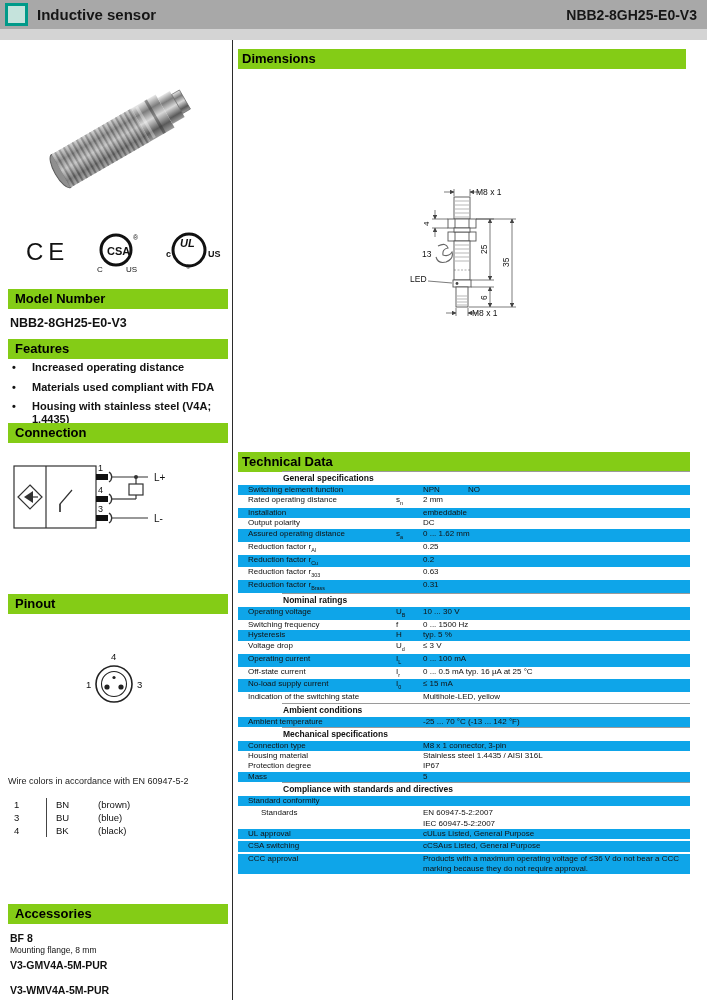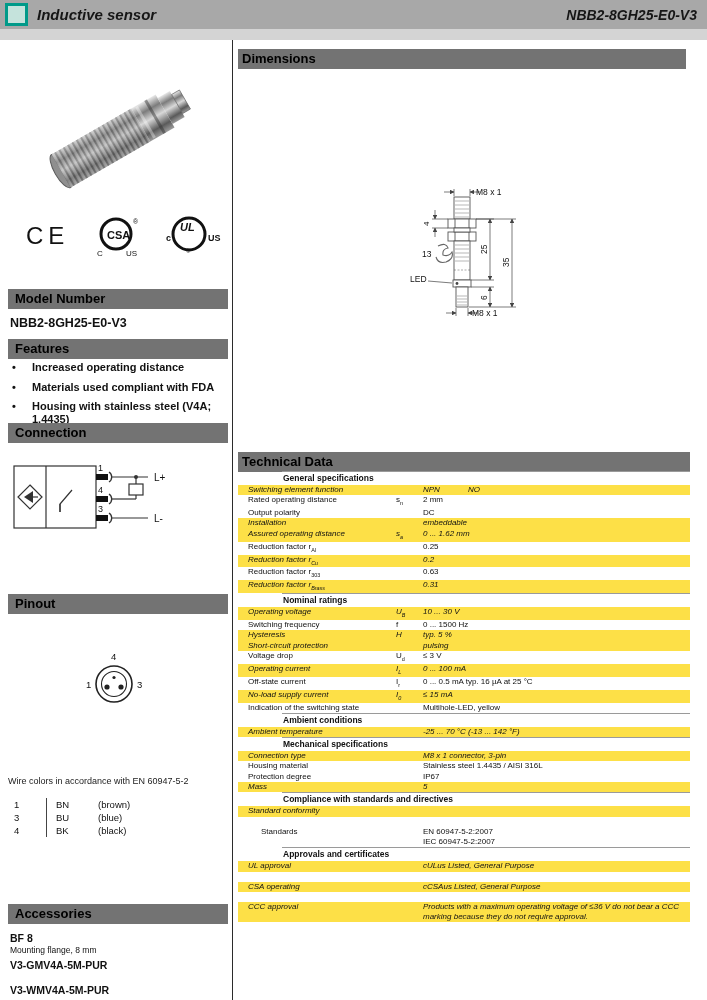--- a/index.html
+++ b/index.html
@@ -2,52 +2,52 @@
 <html><head>
 <meta charset="utf-8">
 <style>
   * { margin:0; padding:0; box-sizing:border-box; }
   html,body { background:#fff; }
   .page {
     position:relative; width:707px; height:1000px; background:#fff;
     font-family:"Liberation Sans", sans-serif; color:#111; overflow:hidden;
   }
   
-  .hdr { position:absolute; left:0; top:0; width:707px; height:29px; background:#a8a8a8;font-style:italic; }
+  .hdr { position:absolute; left:0; top:0; width:707px; height:29px; background:#a8a8a8; }
   .hdr-strip { position:absolute; left:0; top:29px; width:707px; height:11px; background:#d4d4d4; }
   .logo { position:absolute; left:5px; top:3px; width:23px; height:23px; background:#c5e3dc; border:3px solid #009a89; }
   .hdr-title { position:absolute; left:37px; top:6px; font-size:15px; font-weight:bold; color:#161616; }
   .hdr-model { position:absolute; right:10px; top:7px; font-size:14px; font-weight:bold; color:#161616; }
   
   .vdivider { position:absolute; left:232px; top:40px; width:1px; height:960px; background:#2b2b2b; }
-  .secbar { background:#737373; font-size:13px; font-weight:bold; color:#000; padding:2px 0 3px 4px; }
+  .secbar { background:#84cc16; font-size:13px; font-weight:bold; color:#000; padding:2px 0 3px 4px; }
   .left-bar { position:absolute; left:8px; width:220px;padding-left:7px; }
   .right-bar { position:absolute; left:238px; width:448px; }
   
   .model-val { position:absolute; left:10px; top:316px; font-size:12.5px; font-weight:bold; }
   .features-list { position:absolute; left:10px; top:361px; width:214px; list-style:none; }
   .features-list li { position:relative; padding-left:22px; font-size:11px; font-weight:bold; line-height:12.5px; margin-bottom:7px; }
   .features-list li .blt { position:absolute; left:2px; top:0; }
   .note { position:absolute; left:8px; top:776px; font-size:9px; color:#222; }
   .wiretable { position:absolute; left:14px; top:798px; font-size:9.5px; }
   .wirerow { display:flex; line-height:13px; }
   .wp { width:32px; }
   .wc { width:38px; border-left:1px solid #444; padding-left:9px; }
   .wn { padding-left:14px; }
   .acc-block { position:absolute; left:10px; top:932px; font-size:10.5px; }
   .acc-name { font-weight:bold; font-size:10.5px; }
   .acc-desc { font-size:8.5px; margin:1px 0 4px 0; }
   .acc-gap { height:13px; }
-  .certs { position:absolute; left:0; top:210px; width:232px; height:52px; }
+  .certs { position:absolute; left:0; top:226px; width:232px; height:52px; }
   
   .tech-wrap { position:absolute; left:238px; top:471px; width:452px; font-size:8px; }
   .tsec-title { font-weight:bold; font-size:8.5px; padding:2px 0 2px 1px; border-top:1px solid #9a9a9a; line-height:9px;margin-left:44px; }
   .trow { display:flex; padding-left:10px; line-height:10.3px; align-items:flex-start; }
-  .trow.shade { background:#fde047;font-style:italic; }
-  .trow.spaced { margin-bottom:10px;justify-content:center; }
+  .trow.shade { background:#0ea5e9; }
+  .trow.spaced { margin-bottom:2px;justify-content:center; }
   .tlab { flex:0 0 148px; }
   .ind2 .tlab { padding-left:13px; }
   .tsym { flex:0 0 27px; }
   .tval { flex:1 1 auto; padding-right:4px; }
   .v2 { margin-left:28px; }
   sub { font-size:0.68em; }
   
   svg text { font-family:"Liberation Sans", sans-serif; fill:#111; }
 </style>
 </head>
@@ -280,29 +280,29 @@
       <div class="trow shade">
         <span class="tlab">Switching element function</span>
         <span class="tsym"></span>
         <span class="tval">NPN<span class="v2">NO</span></span>
       </div>
       <div class="trow">
         <span class="tlab">Rated operating distance</span>
         <span class="tsym">s<sub>n</sub></span>
         <span class="tval">2 mm</span>
       </div>
+      <div class="trow shade">
+        <span class="tlab">Installation</span>
+        <span class="tsym"></span>
+        <span class="tval">embeddable</span>
+      </div>
       <div class="trow">
         <span class="tlab">Output polarity</span>
         <span class="tsym"></span>
         <span class="tval">DC</span>
-      </div>
-      <div class="trow shade">
-        <span class="tlab">Installation</span>
-        <span class="tsym"></span>
-        <span class="tval">embeddable</span>
       </div>
       <div class="trow shade">
         <span class="tlab">Assured operating distance</span>
         <span class="tsym">s<sub>a</sub></span>
         <span class="tval">0 ... 1.62 mm</span>
       </div>
       <div class="trow">
         <span class="tlab">Reduction factor r<sub>Al</sub></span>
         <span class="tsym"></span>
         <span class="tval">0.25</span>
@@ -331,25 +331,20 @@
       <div class="trow">
         <span class="tlab">Switching frequency</span>
         <span class="tsym">f</span>
         <span class="tval">0 ... 1500 Hz</span>
       </div>
       <div class="trow shade">
         <span class="tlab">Hysteresis</span>
         <span class="tsym">H</span>
         <span class="tval">typ. 5  %</span>
       </div>
-      <div class="trow shade">
-        <span class="tlab">Short-circuit protection</span>
-        <span class="tsym"></span>
-        <span class="tval">pulsing</span>
-      </div>
       <div class="trow">
         <span class="tlab">Voltage drop</span>
         <span class="tsym">U<sub>d</sub></span>
         <span class="tval">≤ 3 V</span>
       </div>
       <div class="trow shade">
         <span class="tlab">Operating current</span>
         <span class="tsym">I<sub>L</sub></span>
         <span class="tval">0 ... 100 mA</span>
       </div>
@@ -399,28 +394,27 @@
       <div class="trow shade spaced">
         <span class="tlab">Standard conformity</span>
         <span class="tsym"></span>
         <span class="tval"></span>
       </div>
       <div class="trow ind2">
         <span class="tlab">Standards</span>
         <span class="tsym"></span>
         <span class="tval">EN 60947-5-2:2007<br>IEC 60947-5-2:2007</span>
       </div>
-      <div class="tsec-title">Approvals and certificates</div>
       <div class="trow shade spaced">
         <span class="tlab">UL approval</span>
         <span class="tsym"></span>
         <span class="tval">cULus Listed, General Purpose</span>
       </div>
       <div class="trow shade spaced">
-        <span class="tlab">CSA operating</span>
+        <span class="tlab">CSA switching</span>
         <span class="tsym"></span>
         <span class="tval">cCSAus Listed, General Purpose</span>
       </div>
       <div class="trow shade">
         <span class="tlab">CCC approval</span>
         <span class="tsym"></span>
         <span class="tval">Products with a maximum operating voltage of ≤36 V do not bear a CCC marking because they do not require approval.</span>
       </div>
     </div>
 

